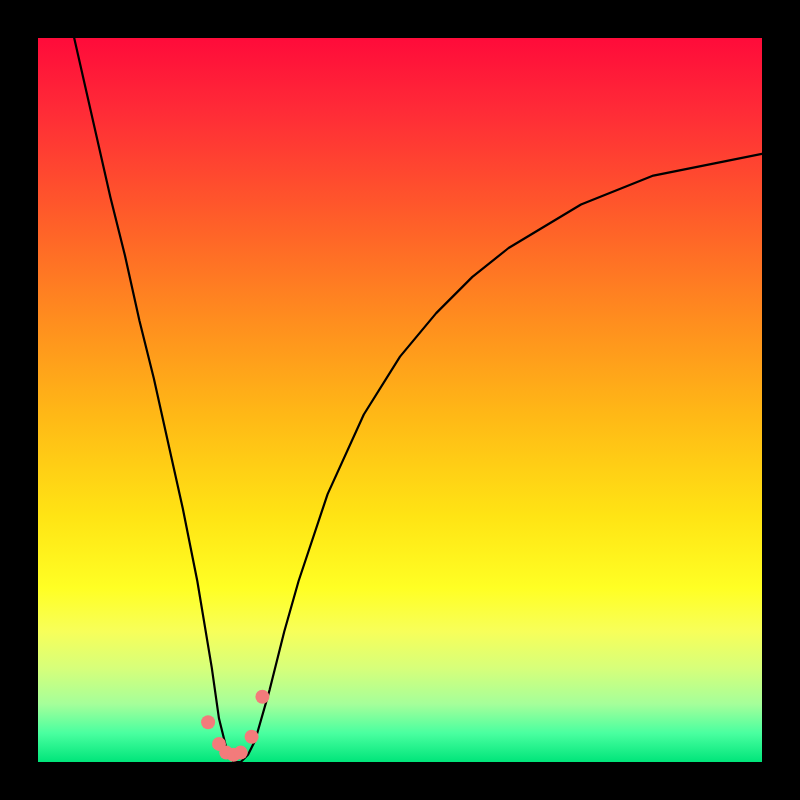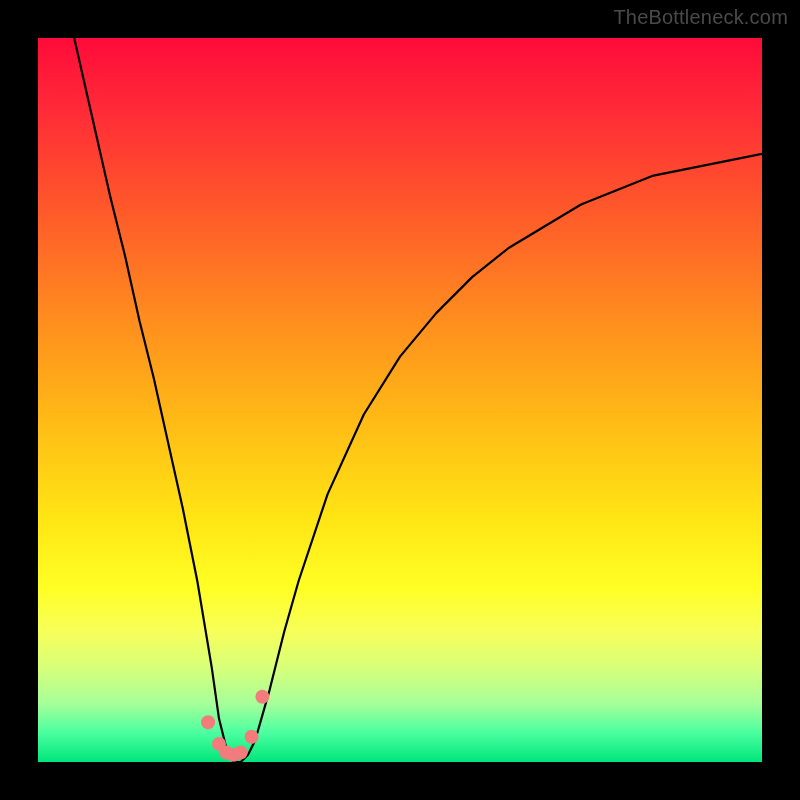--- a/index.html
+++ b/index.html
@@ -65,14 +65,13 @@
           <circle cx="170.1" cy="684.2" r="7" fill="#f37b7b"></circle>
           <circle cx="181.0" cy="705.9" r="7" fill="#f37b7b"></circle>
           <circle cx="188.2" cy="714.6" r="7" fill="#f37b7b"></circle>
           <circle cx="195.5" cy="716.8" r="7" fill="#f37b7b"></circle>
           <circle cx="202.7" cy="714.6" r="7" fill="#f37b7b"></circle>
           <circle cx="213.6" cy="698.7" r="7" fill="#f37b7b"></circle>
           <circle cx="224.4" cy="658.8" r="7" fill="#f37b7b"></circle>
         </g>
     </svg>
   </div>
-  <div class="attrib">TheBottleneck.com</div>
 </div>
 
 </body></html>

